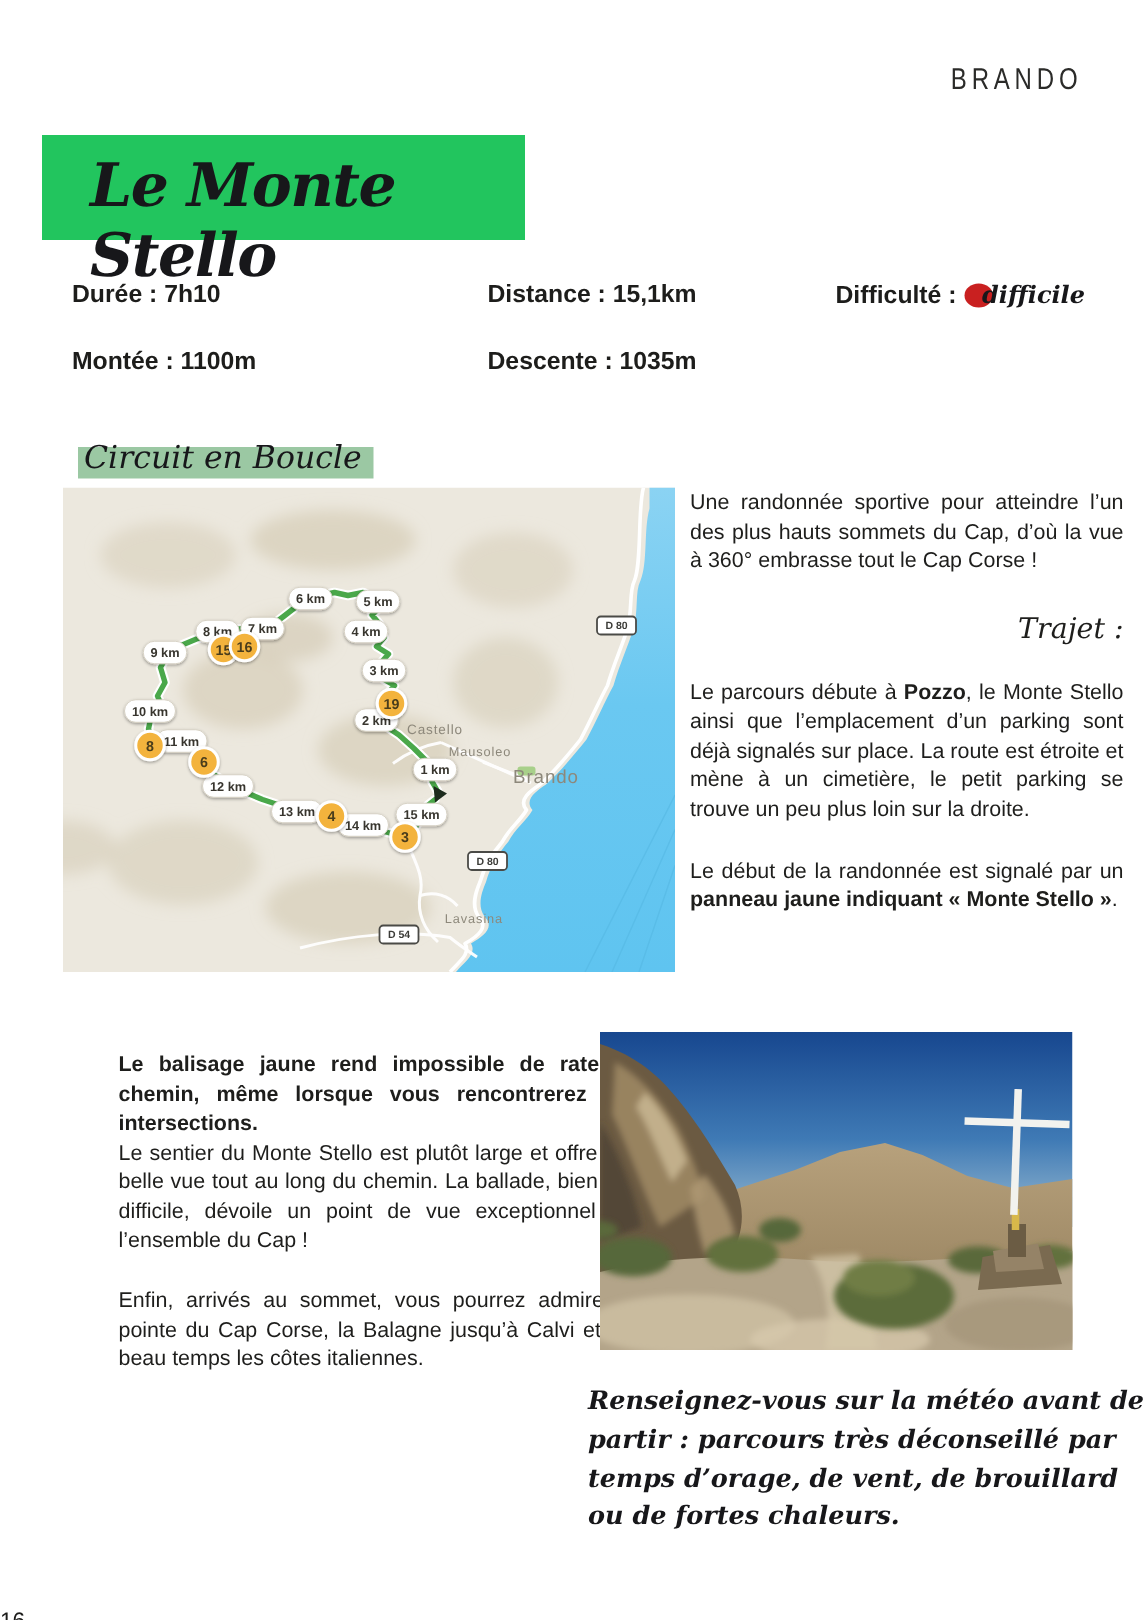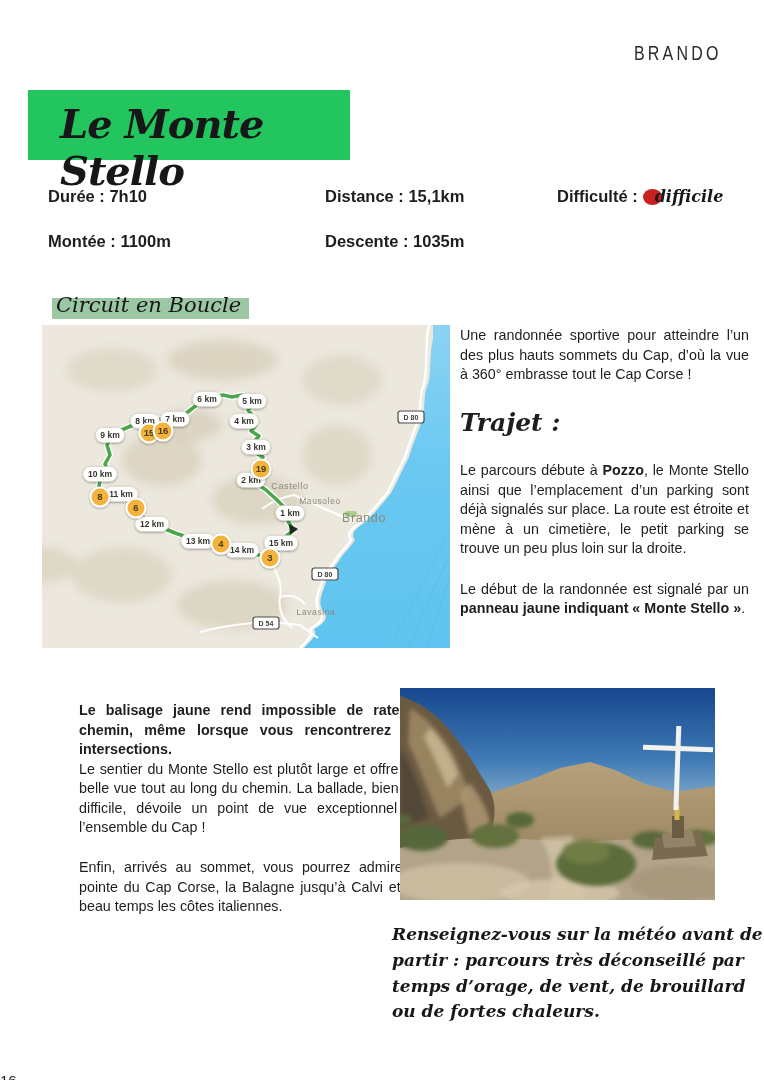--- a/index.html
+++ b/index.html
@@ -28,22 +28,22 @@
   .circuit span{background:linear-gradient(180deg,rgba(0,0,0,0) 22%,#9bc8a3 22%);
                 padding:1px 8px 2px 4px;}
 
   
   .map-wrap{left:42px;top:325px;width:408px;height:366px;}
 
   
   .right-col{left:460px;top:326px;width:289px;font-size:14.3px;line-height:1.37;
              text-align:justify;}
   .right-col p{margin:0 0 21px 0;}
-  .script-h{font-family:"DejaVu Serif",serif;font-style:italic;font-weight:700;
-            font-size:25px;margin:0 0 1px 0;text-align:left;}
+  .script-h{font-family:"DejaVu Serif",serif;font-style:italic;font-weight:400;
+            font-size:19px;margin:0 0 1px 0;text-align:right;}
 
   
   .bl-col{left:60px;top:701px;width:348px;font-size:14.3px;line-height:1.37;text-align:justify;margin-left:19px;}
   .bl-col p{margin:0 0 20px 0;}
   .bl-col .lead{font-weight:700;margin:0;}
 
   
   .photo{left:400px;top:688px;width:315px;height:212px;}
 
   

